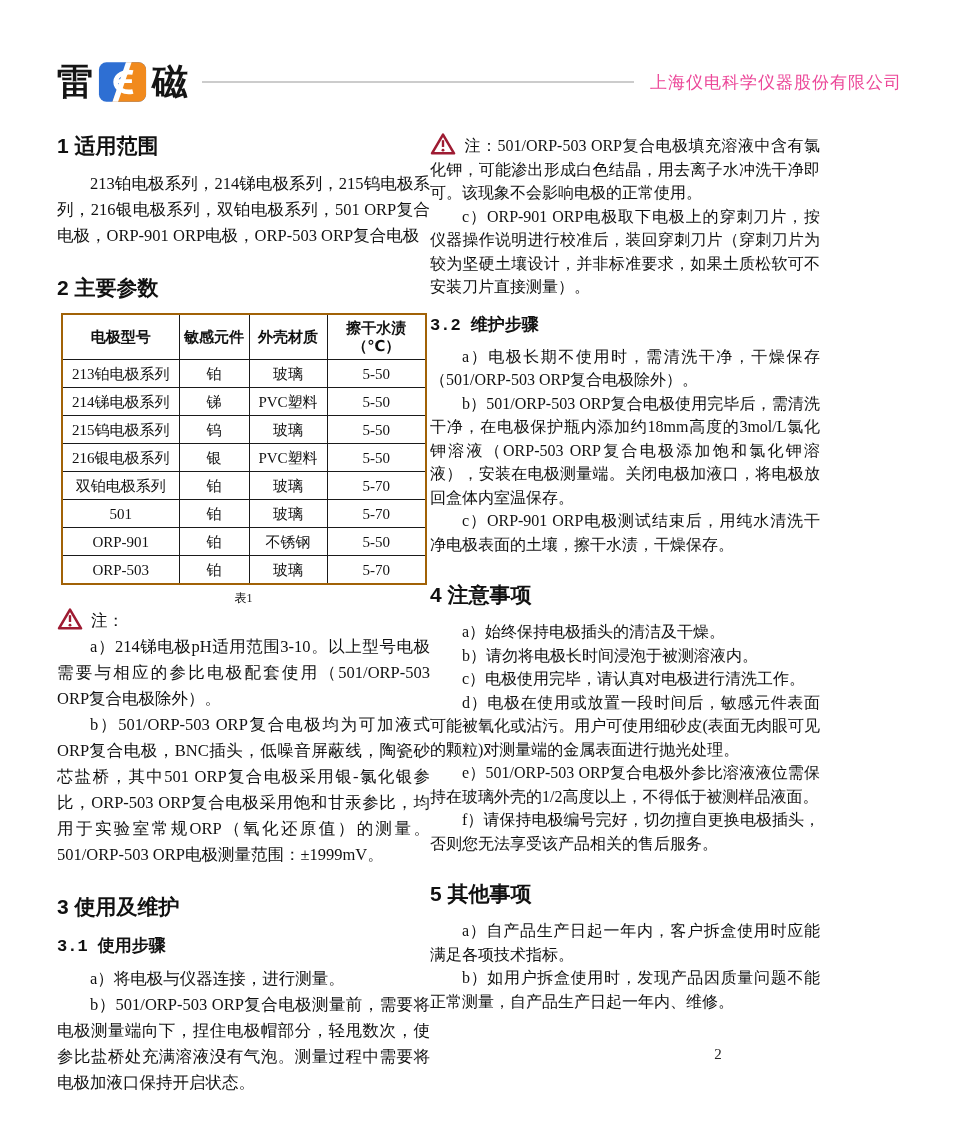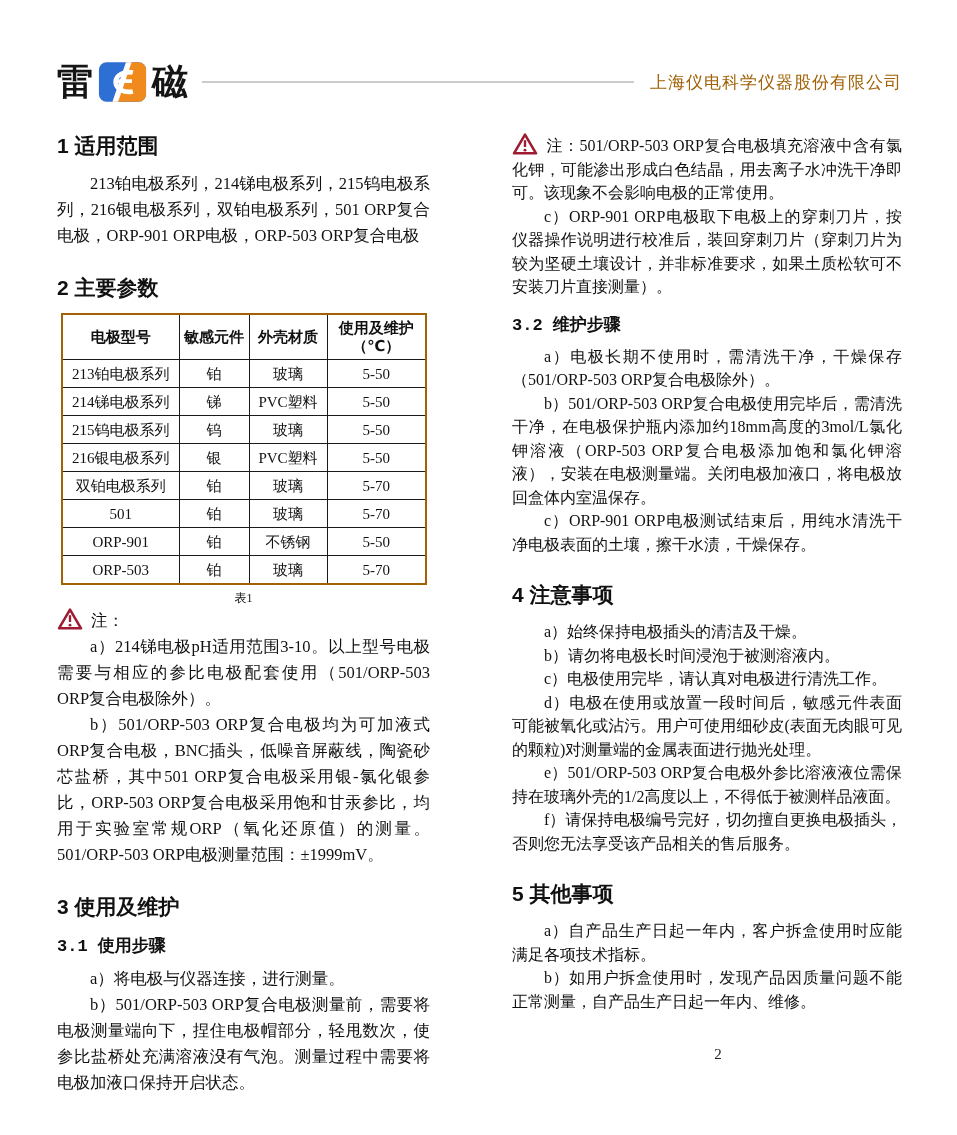--- a/index.html
+++ b/index.html
@@ -16,25 +16,25 @@
   
   .hdr { display:flex; align-items:center; height:50px; }
   .logo { display:flex; align-items:center; gap:5px; }
   .logo-char {
     font-family:"Liberation Sans","DejaVu Sans",sans-serif;
     font-weight:bold; font-size:36px; color:#151515; line-height:1;
   }
   .logo-mark { width:49px; height:42px; display:block; }
   .hdr-rule { flex:1; border-top:2px solid #cccccc; margin:0 16px 0 14px; height:0; }
   .company {
-    font-size:17px; color:#a16207; letter-spacing:1px; white-space:nowrap;
-  }
-
-  
-  .columns { display:flex; gap:82px; margin-top:26px; align-items:flex-start; }
+    font-size:17px; color:#ec4899; letter-spacing:1px; white-space:nowrap;
+  }
+
+  
+  .columns { display:flex; margin-top:26px; align-items:flex-start; }
   .col { text-align:justify; }
   .col-left  { width:373px; font-size:16.5px; line-height:26px; }
   .col-right { width:390px; font-size:16px;  line-height:23.5px; }
 
   h1.sec {
     font-family:"Liberation Sans","DejaVu Sans",sans-serif;
     font-size:21px; line-height:26px; font-weight:bold;
     margin:26px 0 12px 0; text-align:left;
   }
   h2.sub {
@@ -117,21 +117,21 @@
               <col class="c1">
               <col class="c2">
               <col class="c3">
               <col class="c4">
             </colgroup>
           <tbody>
               <tr>
             <th>电极型号</th>
             <th>敏感元件</th>
             <th>外壳材质</th>
-            <th>使用及维护（℃）</th>
+            <th>擦干水渍（℃）</th>
           </tr>
           <tr>
             <td>213铂电极系列</td>
             <td>铂</td>
             <td>玻璃</td>
             <td>5-50</td>
           </tr>
           <tr>
             <td>214锑电极系列</td>
             <td>锑</td>

